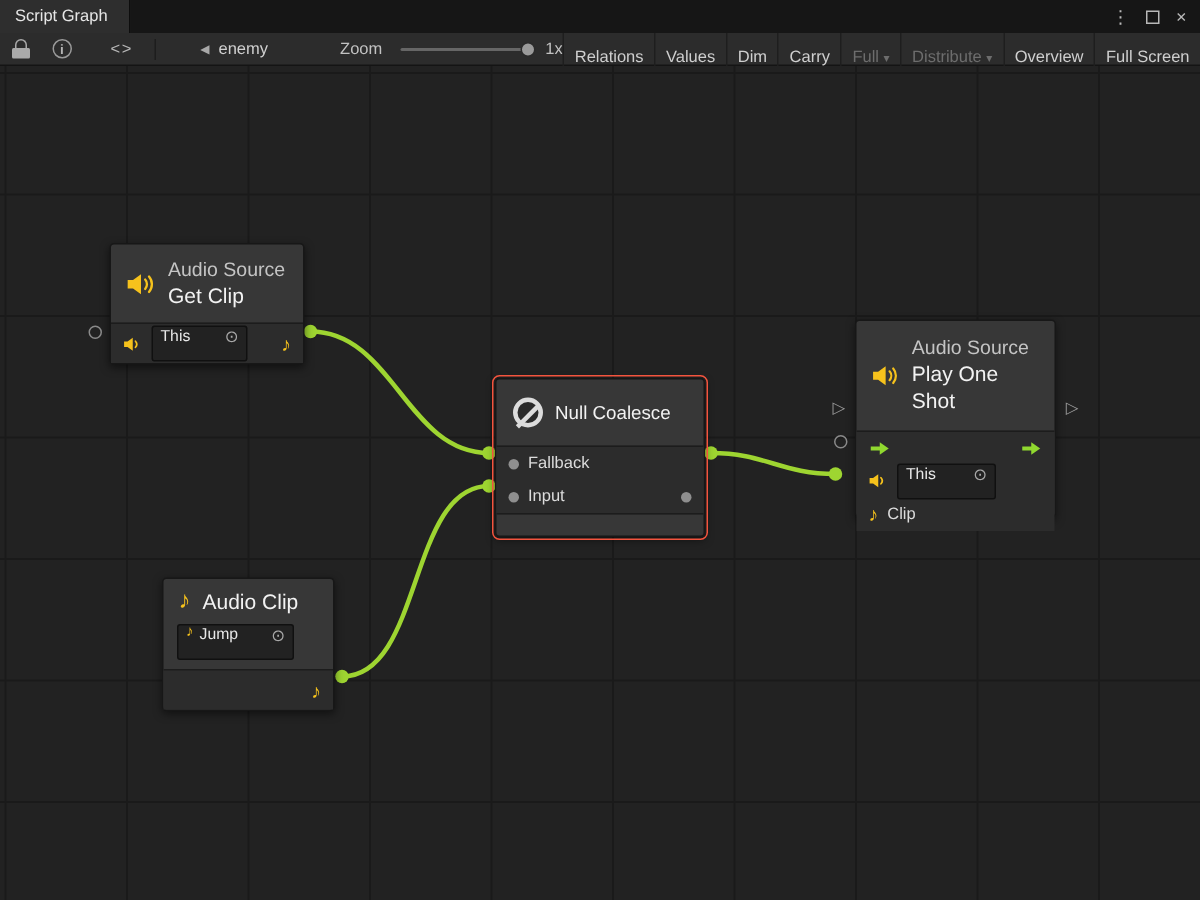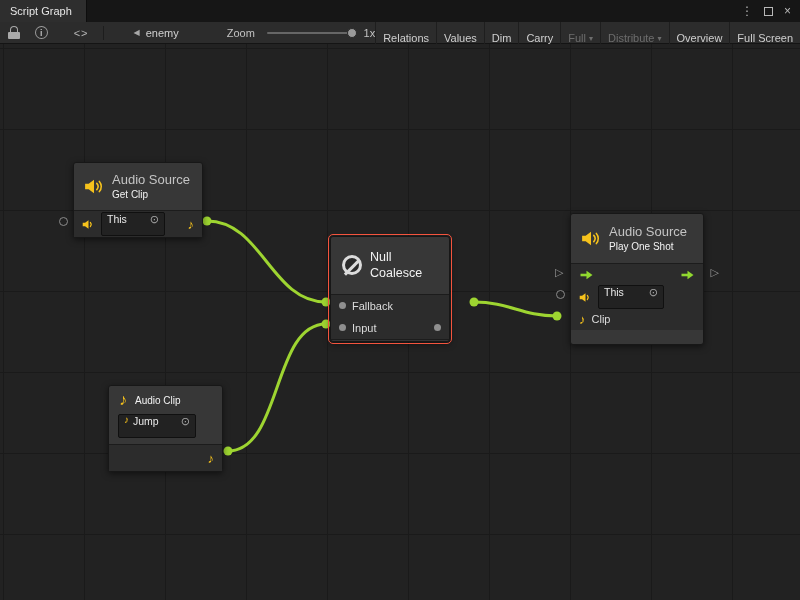--- a/index.html
+++ b/index.html
@@ -52,21 +52,21 @@
               linear-gradient(90deg, #1a1a1a 1px, transparent 1px);
             background-size:81px 81px; background-position:3px 4px; overflow:hidden; }
   .wires { position:absolute; left:0; top:0; }
 
   
   .node { position:absolute; background:#373737; border:1px solid #171717; border-radius:3px;
           color:#e0e0e0; box-shadow:0 2px 6px rgba(0,0,0,.5); }
   .node.selected { outline:1.5px solid #f4543e; outline-offset:1px; }
   .node-header { display:flex; align-items:center; gap:8px; padding:9px 10px; }
   .node-cat { font-size:13px; color:#c4c4c4; line-height:1.25; }
-  .node-title { font-size:10px; color:#f2f2f2; line-height:1.3; }
+  .node-title { font-size:14px; color:#f2f2f2; line-height:1.3; }
   .node-body { background:#2c2c2c; border-top:1px solid #1c1c1c; }
   .prow { display:flex; align-items:center; gap:6px; padding:0 8px; height:26px;
           font-size:11px; color:#dcdcdc; }
   .prow.slim { height:22px; }
   .field { background:#222; border:1px solid #101010; border-radius:2px; height:24px;
            display:flex; align-items:flex-start; gap:4px; padding:0 5px; font-size:10.5px; color:#e8e8e8; }
   .target-icon { color:#a9a9a9; font-size:11px; margin-left:auto; }
   .note { color:#f6c21c; font-size:13px; line-height:1; }
   .dot { width:7px; height:7px; border-radius:50%; background:#8f8f8f; flex:none; }
   .circle-port { position:absolute; width:9px; height:9px; border:1.5px solid #8a8a8a; border-radius:50%; }
@@ -182,21 +182,21 @@
           <div class="field" style="width:64px;">
             <span>This</span>
             <span class="target-icon">⊙</span>
           </div>
           <span class="note" style="margin-left:auto;">♪</span>
         </div>
       </div>
       <span class="circle-port" style="left:-15px; top:54px;"></span>
     </div>
 
-    <div class="node selected" style="left:330px; top:192px; width:120px; height:106px;">
+    <div class="node selected" style="left:330px; top:208px; width:140px; height:106px;">
       <div class="node-header" style="padding:12px 11px;">
         <span class="nc-icon"></span>
         <div class="node-title" style="font-size:12.5px;">Null Coalesce</div>
       </div>
       <div class="node-body" style="border-bottom:1px solid #1c1c1c;">
         <div class="prow slim">
           <span class="dot"></span>
           <span>Fallback</span>
         </div>
         <div class="prow slim">

